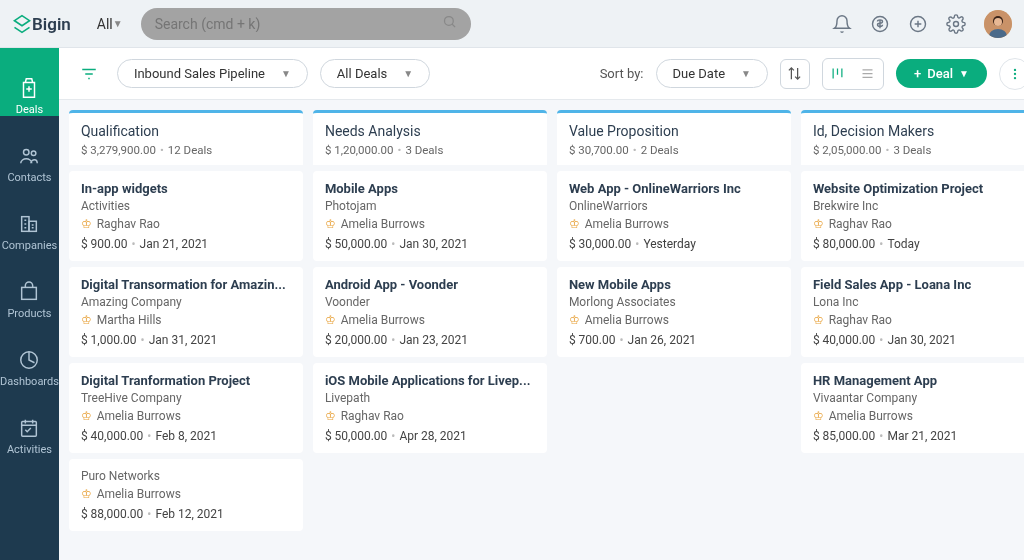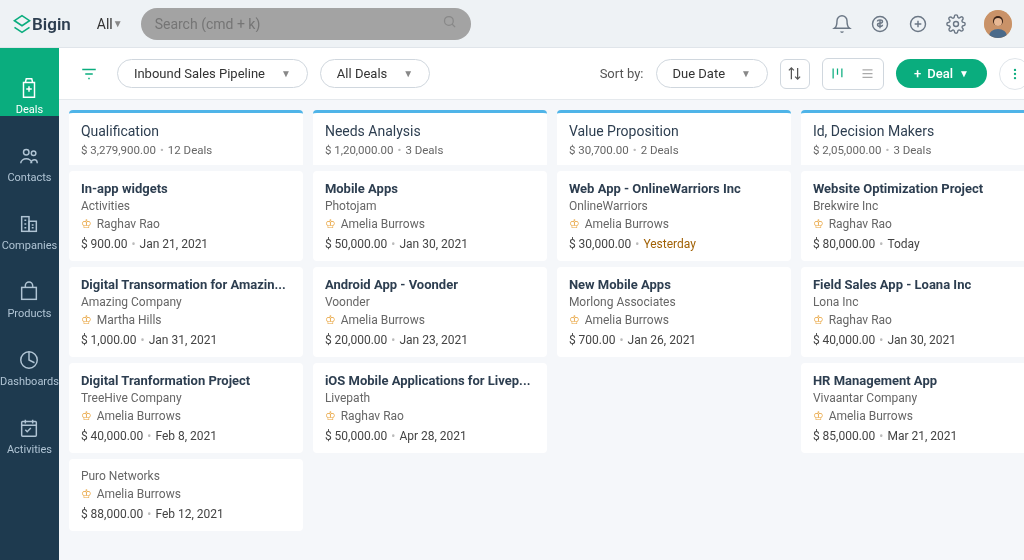--- a/index.html
+++ b/index.html
@@ -38,21 +38,21 @@
 .col-meta{font-size:11.5px;color:#666}
 .col-meta .dot{margin:0 4px;color:#bbb}
 .cards{display:flex;flex-direction:column;gap:6px}
 .card{background:#fff;border-radius:4px;padding:10px 12px;cursor:pointer}
 .card-title{font-size:13px;font-weight:700;color:#2d3e50;margin-bottom:3px;white-space:nowrap;overflow:hidden;text-overflow:ellipsis}
 .card-company{font-size:12px;color:#666;margin-bottom:4px}
 .card-owner{font-size:12px;color:#666;display:flex;align-items:center;gap:5px;margin-bottom:6px}
 .crown{color:#e8a33d;font-size:12px}
 .card-footer{font-size:12px;color:#444}
 .card-footer .dot{margin:0 4px;color:#bbb}
-.overdue{color:#a16207}
+.overdue{color:#404040}
 .chev{font-size:10px;color:#888}
 </style>
 </head>
 <body>
 
 <div class="header">
   <div class="logo">
     <svg class="logo-icon" viewBox="0 0 24 24" fill="none">
         <path d="M12 2L3 8l9 6 9-6-9-6zM3 16l9 6 9-6" stroke="#0aad7e" stroke-width="2"></path>
       </svg>

